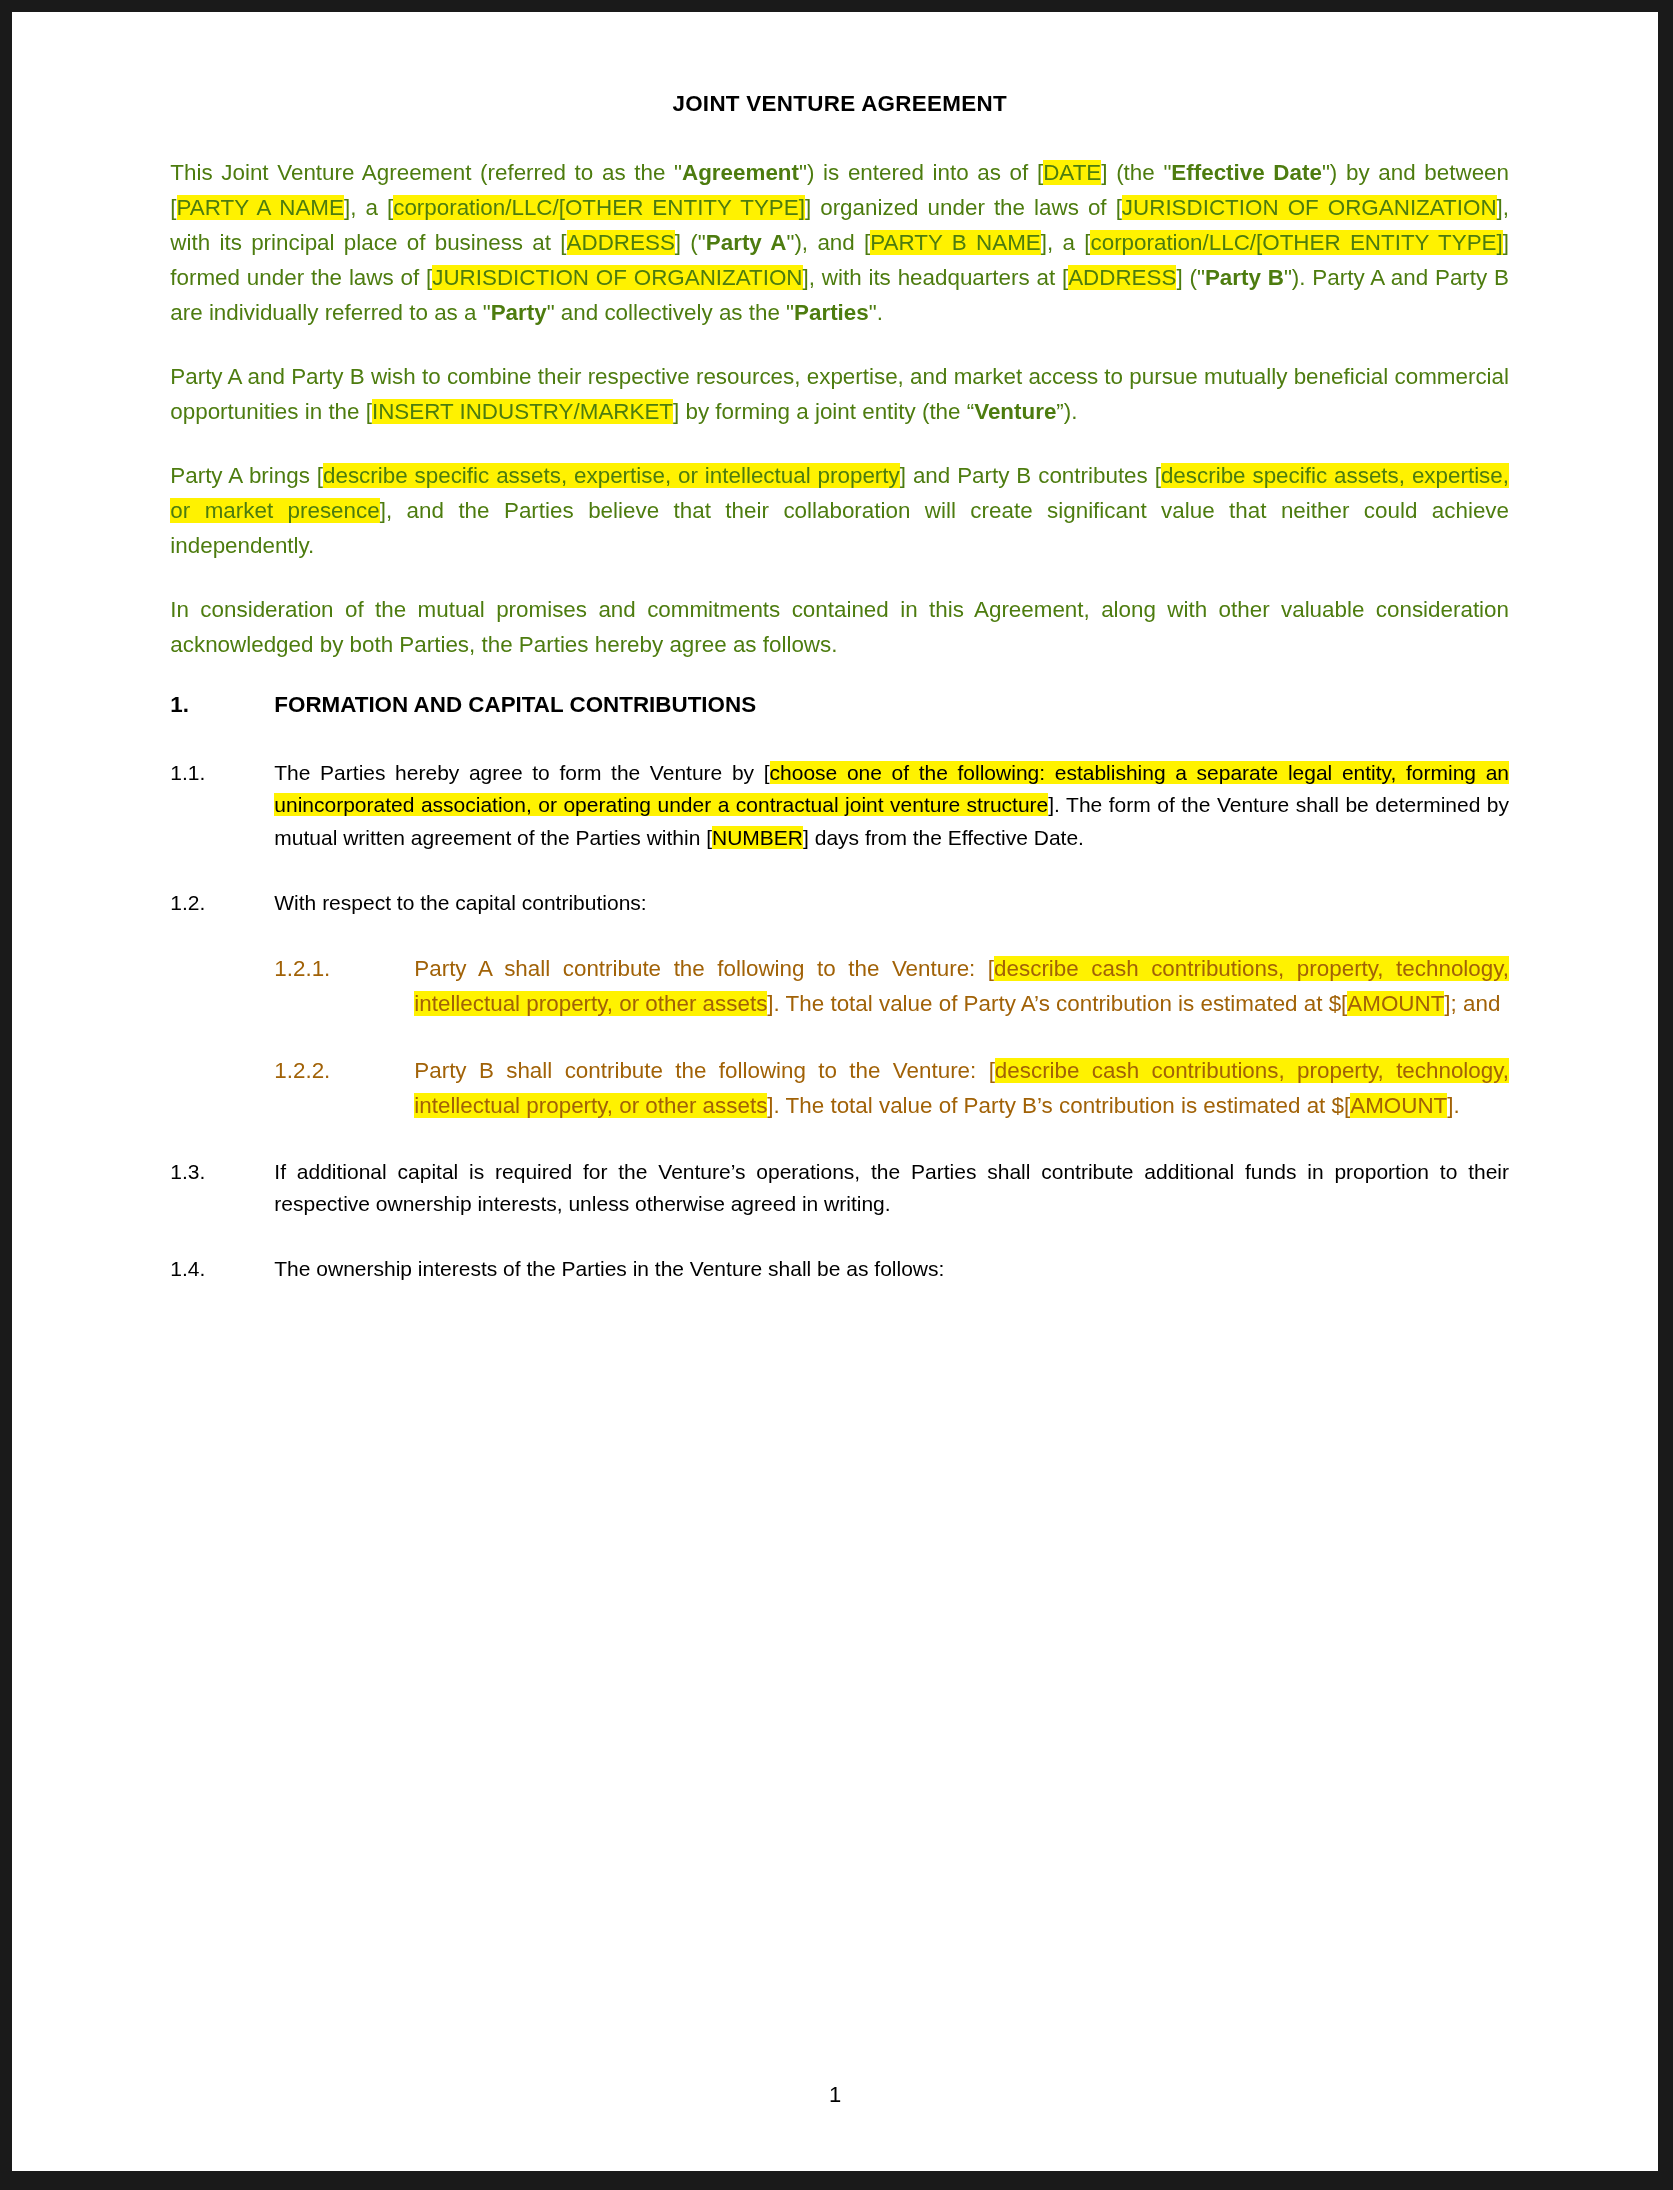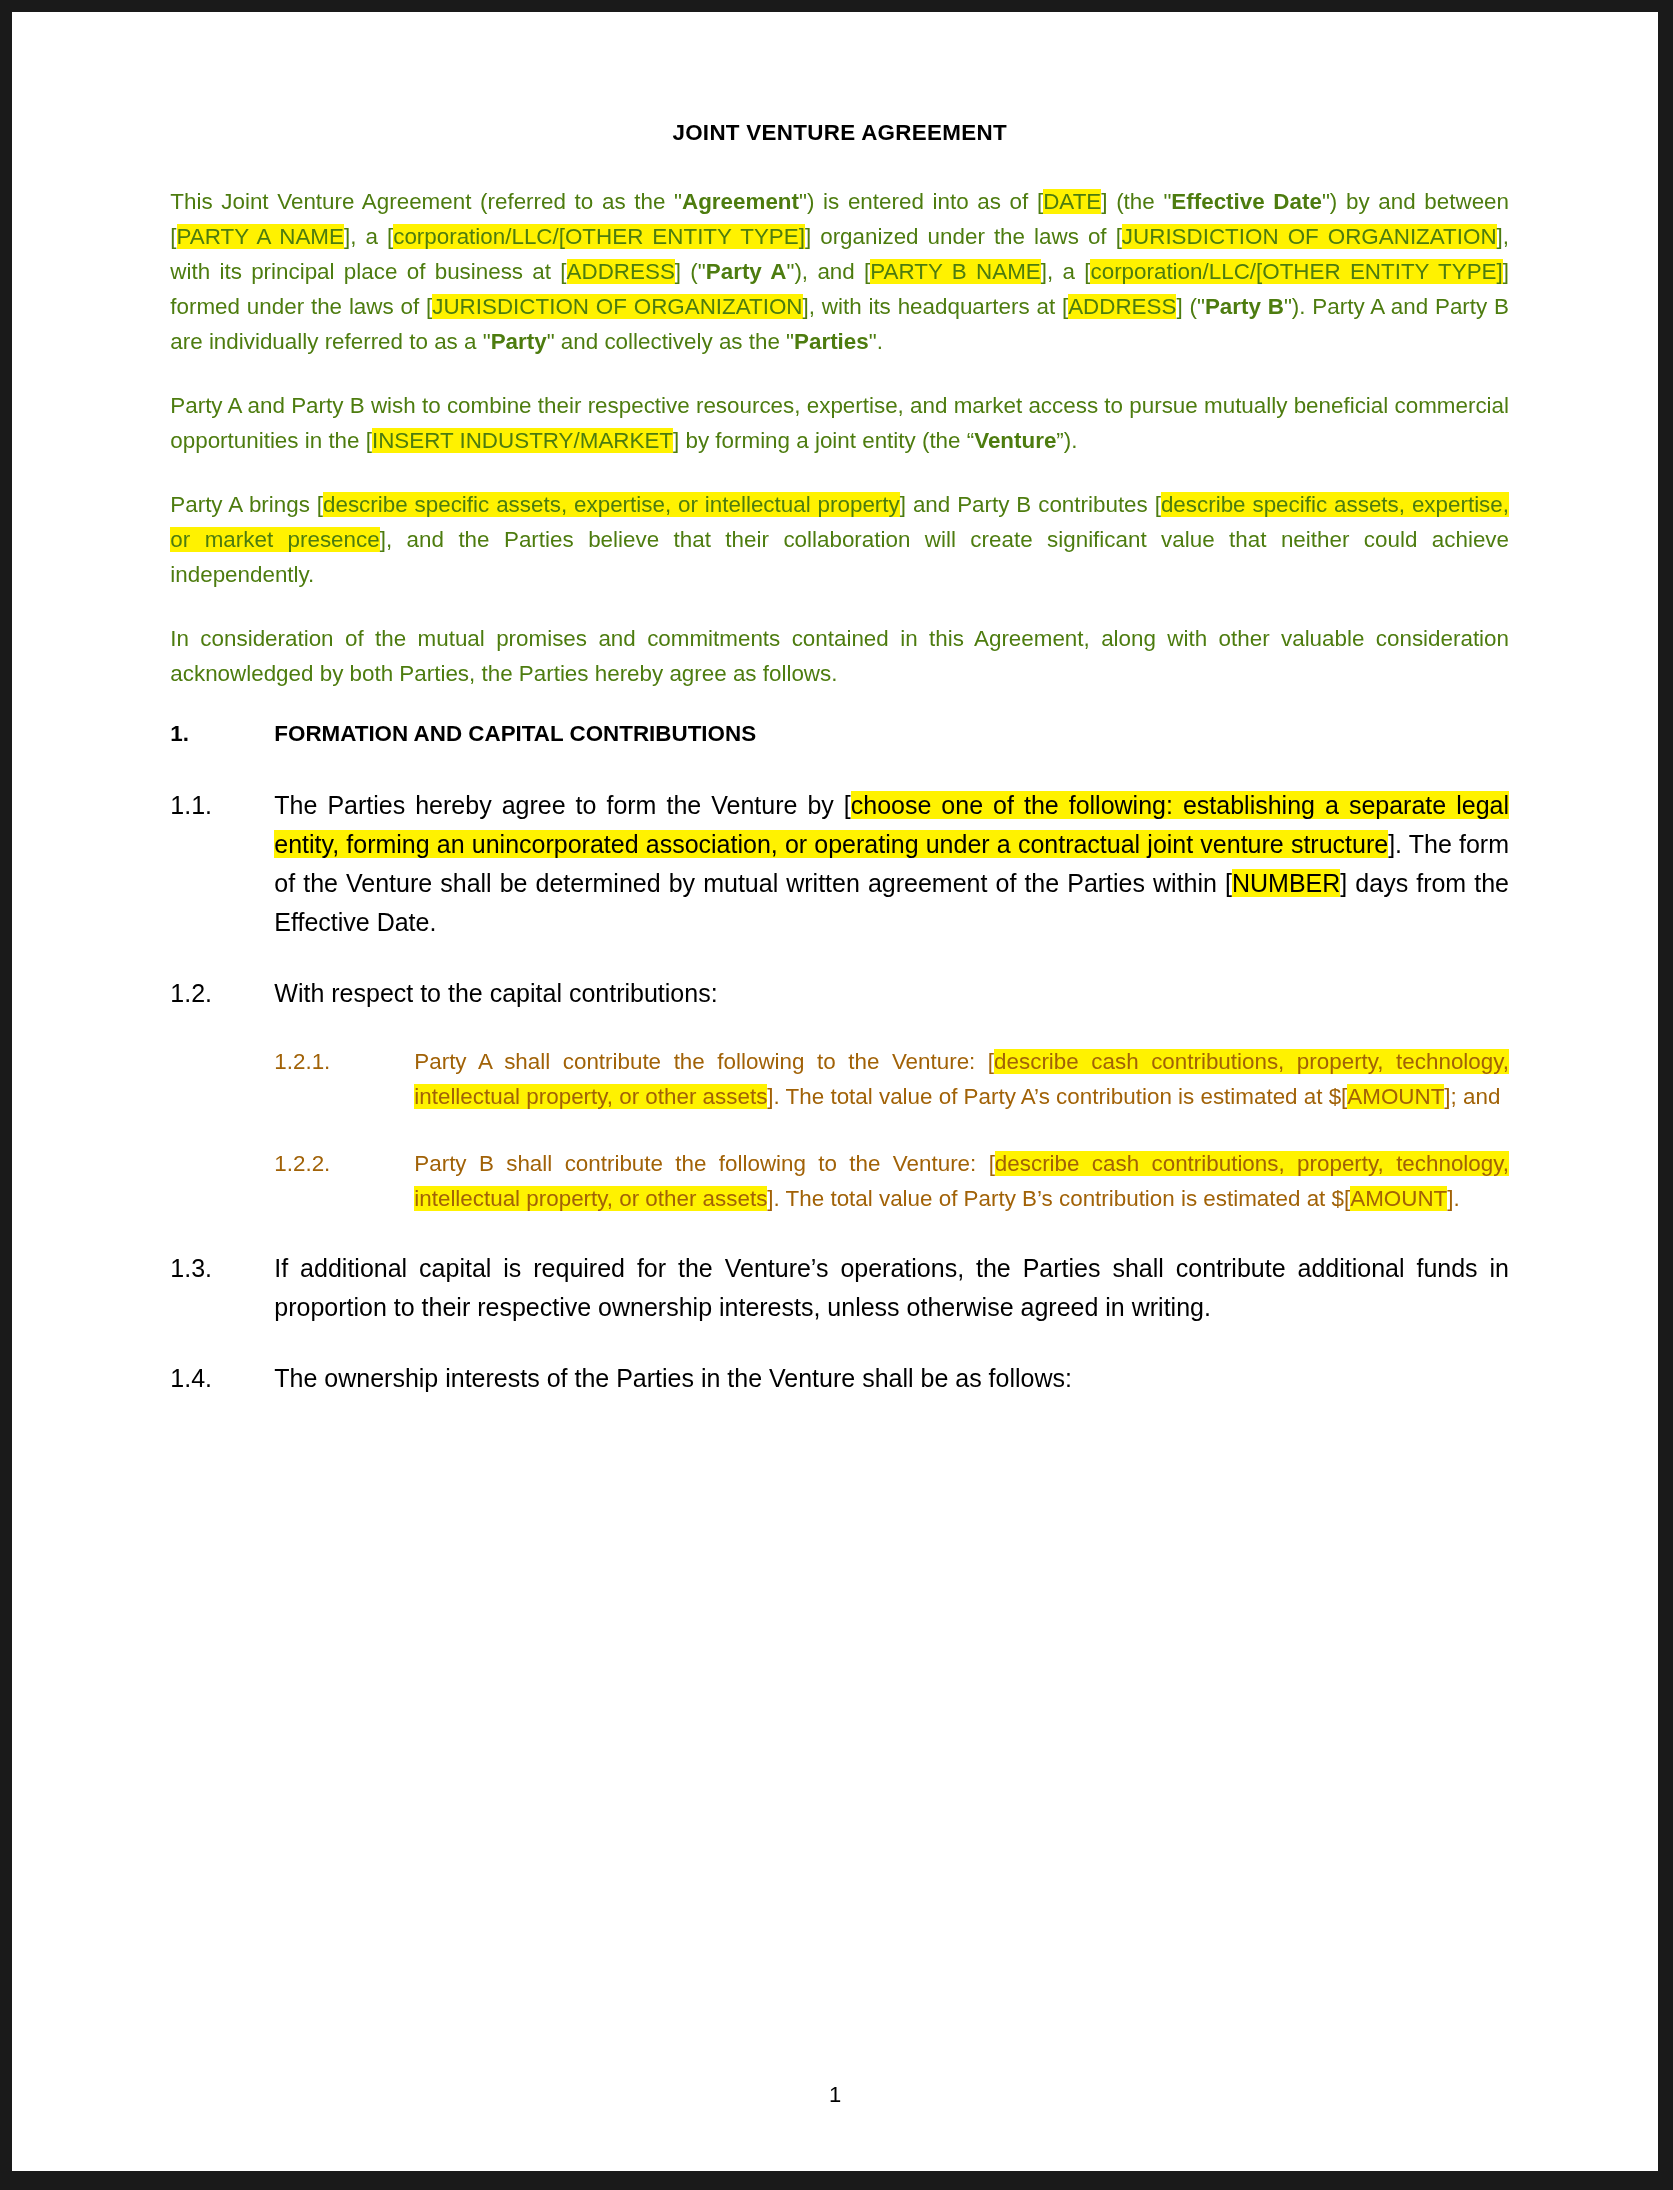--- a/index.html
+++ b/index.html
@@ -17,21 +17,21 @@
     width: 1674px;
     height: 2190px;
     background: #1a1a1a;
     padding: 12.3px 16px 19.3px 12.3px;
   }
   .page {
     box-sizing: border-box;
     width: 100%;
     height: 100%;
     background: #ffffff;
-    padding: 108px 149px 35px 158px;
+    padding: 79px 149px 35px 158px;
     position: relative;
   }
   .doc-title {
     text-align: center;
     font-weight: bold;
     font-size: 22.4px;
     letter-spacing: 0.3px;
     margin: 0 0 39px 0;
     color: #000;
   }
@@ -55,21 +55,21 @@
     font-weight: bold;
     color: #000;
   }
   .section-head .num {
     width: 104px;
     flex: 0 0 104px;
   }
   .clause {
     display: flex;
     margin: 0 0 32px 0;
-    font-size: 25px;
+    font-size: 21px;
     line-height: 1.56;
     color: #000;
   }
   .clause .num {
     width: 104px;
     flex: 0 0 104px;
   }
   .clause .body {
     flex: 1 1 auto;
     text-align: justify;

